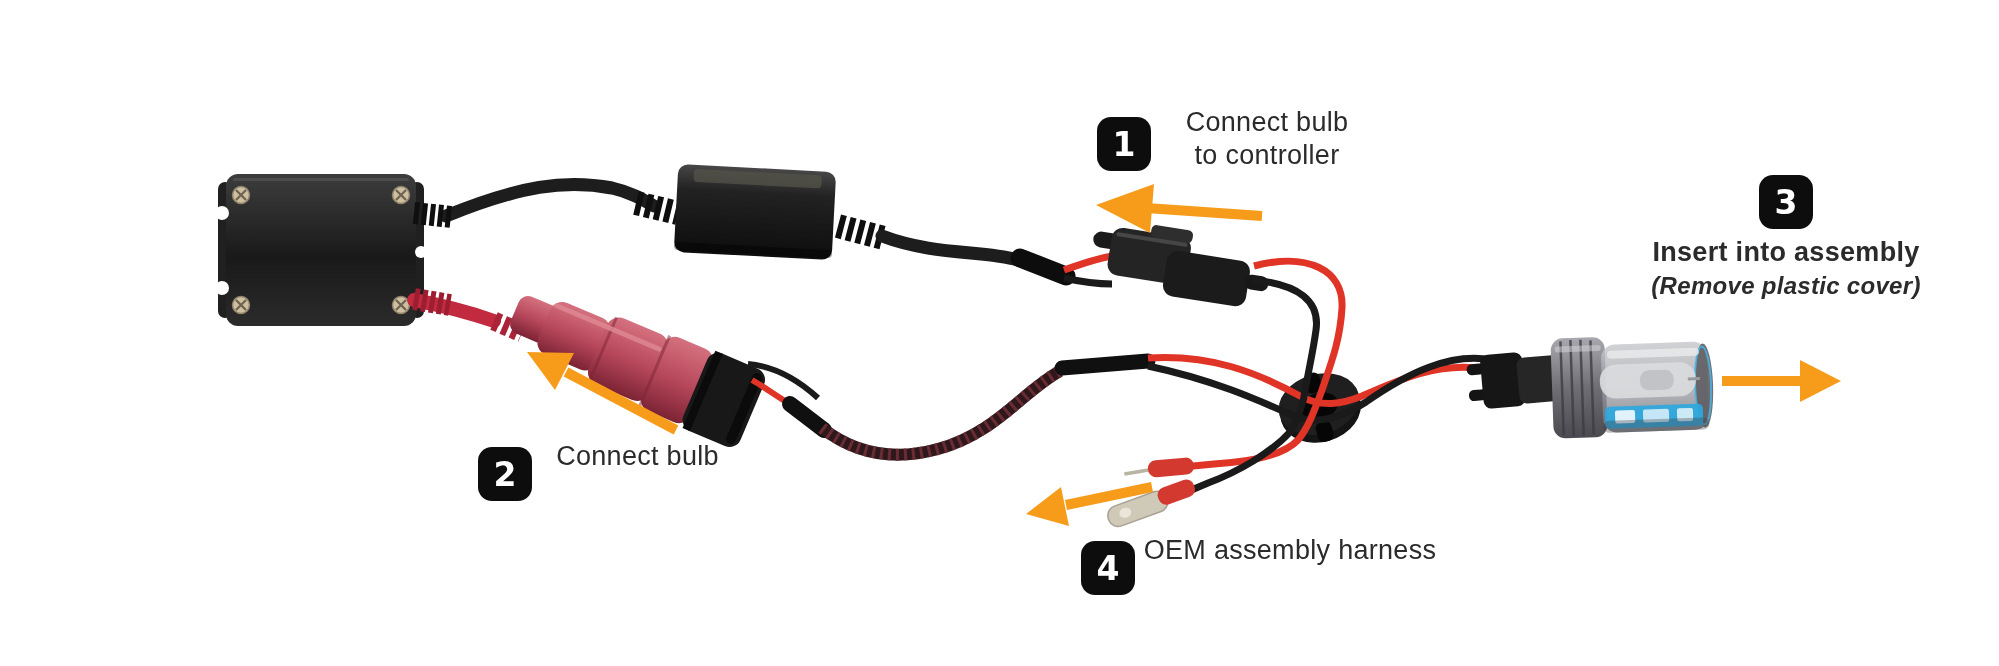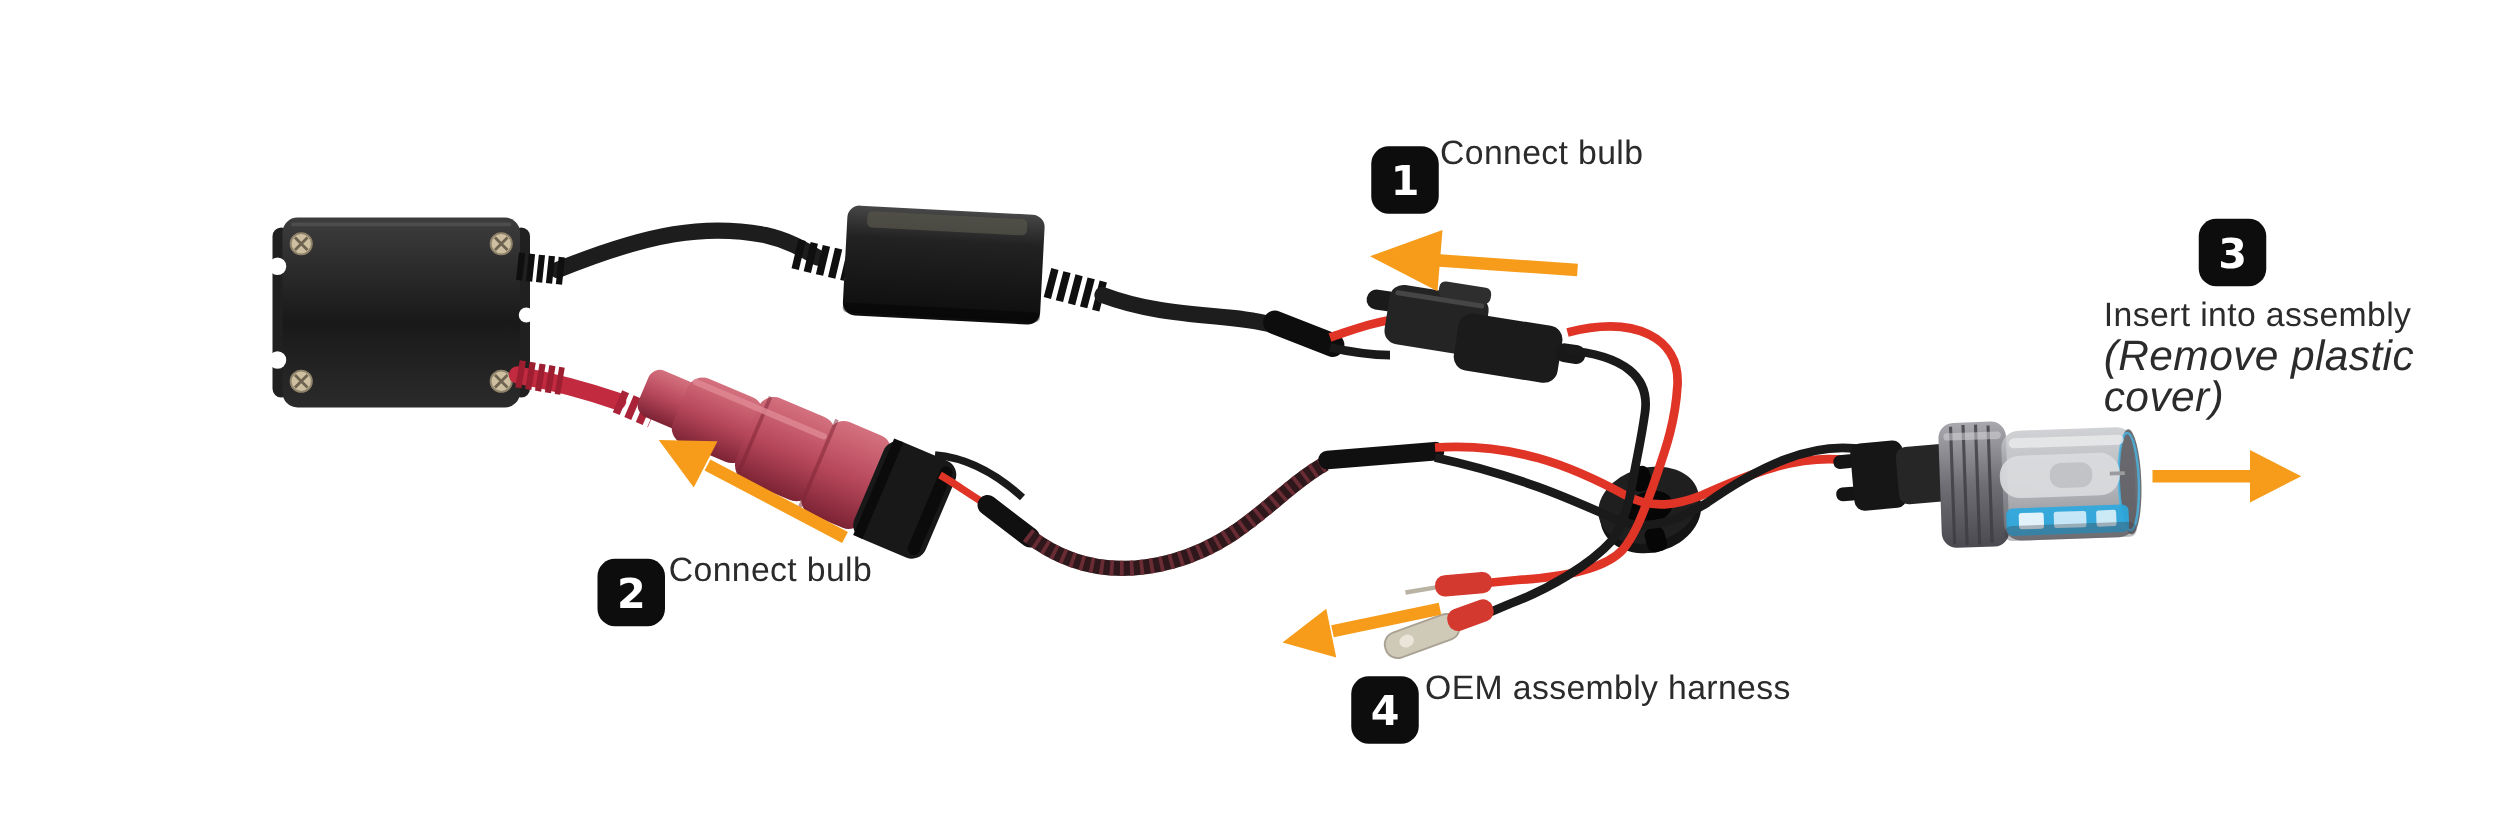--- a/index.html
+++ b/index.html
@@ -6,24 +6,24 @@
   body{font-family:"Liberation Sans",sans-serif;}
   .stage{position:relative;width:1999px;height:666px;background:var(--background,#fff);overflow:hidden;}
   .art{position:absolute;left:0;top:0;}
   .badge{
     position:absolute;width:54px;height:54px;border-radius:14px;
     background:var(--badge-black,#0d0d0d);color:var(--badge-text,#fff);
     display:flex;align-items:center;justify-content:center;
     font-family:"DejaVu Sans",sans-serif;font-weight:bold;font-size:33px;line-height:1;
   }
   .step-text{
-    position:absolute;color:var(--label-text,#2b2b2b);
+    position:absolute;text-align:center;color:var(--label-text,#2b2b2b);
     font-size:27px;line-height:33px;letter-spacing:.3px;
   }
-  .step-text .italic{font-style:italic;font-size:34px;}
+  .step-text .italic{font-style:italic;font-size:24px;}
   .arrow-stroke{stroke:var(--arrow-orange,#f79c1a);fill:none;}
   .arrow-fill{fill:var(--arrow-orange,#f79c1a);}
   .stroke-red{stroke:var(--wire-red,#e03427);fill:none;}
   .stroke-black{stroke:var(--wire-black,#1a1a1a);fill:none;}
 </style>
 </head>
 <body>
 
 <div class="stage">
 
@@ -203,33 +203,34 @@
     <g>
       <path class="arrow-stroke" d="M1152 487 L1066 505" stroke-width="10"></path>
       <polygon class="arrow-fill" points="1026,514 1061,487 1069,526"></polygon>
     </g>
   </svg>
 
   <div>
     <div class="badge" style="left:1097px;top:117px;">1</div>
     <div class="step-text" style="left:1152px;top:106px;width:230px;">
       <div>Connect bulb</div>
+      <div>to controller</div>
     </div>
   </div>
 
   <div>
     <div class="badge" style="left:478px;top:447px;">2</div>
     <div class="step-text" style="left:535px;top:440px;width:205px;">
       <div>Connect bulb</div>
     </div>
   </div>
 
   <div>
     <div class="badge" style="left:1759px;top:175px;">3</div>
-    <div class="step-text" style="left:1683px;top:236px;width:300px;">
+    <div class="step-text" style="left:1636px;top:236px;width:300px;font-weight:bold;">
       <div>Insert into assembly</div>
       <div class="italic">(Remove plastic cover)</div>
     </div>
   </div>
 
   <div>
     <div class="badge" style="left:1081px;top:541px;">4</div>
     <div class="step-text" style="left:1140px;top:534px;width:300px;">
       <div>OEM assembly harness</div>
     </div>

